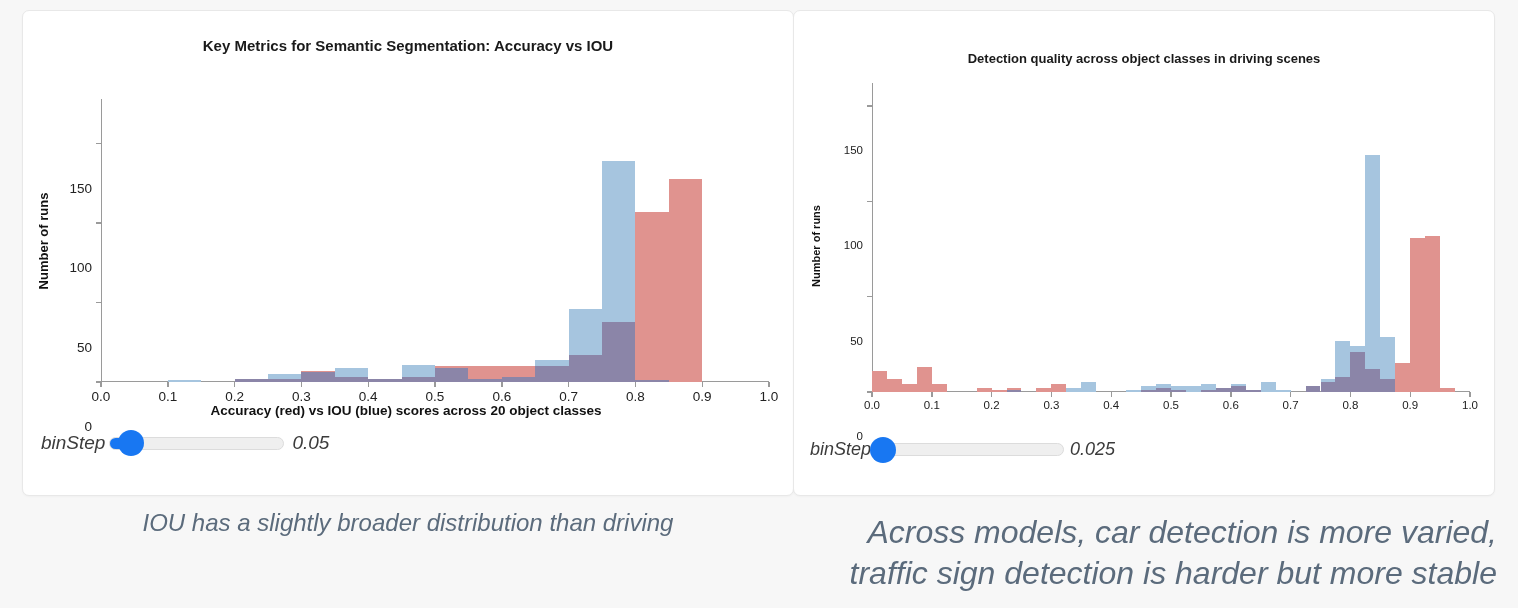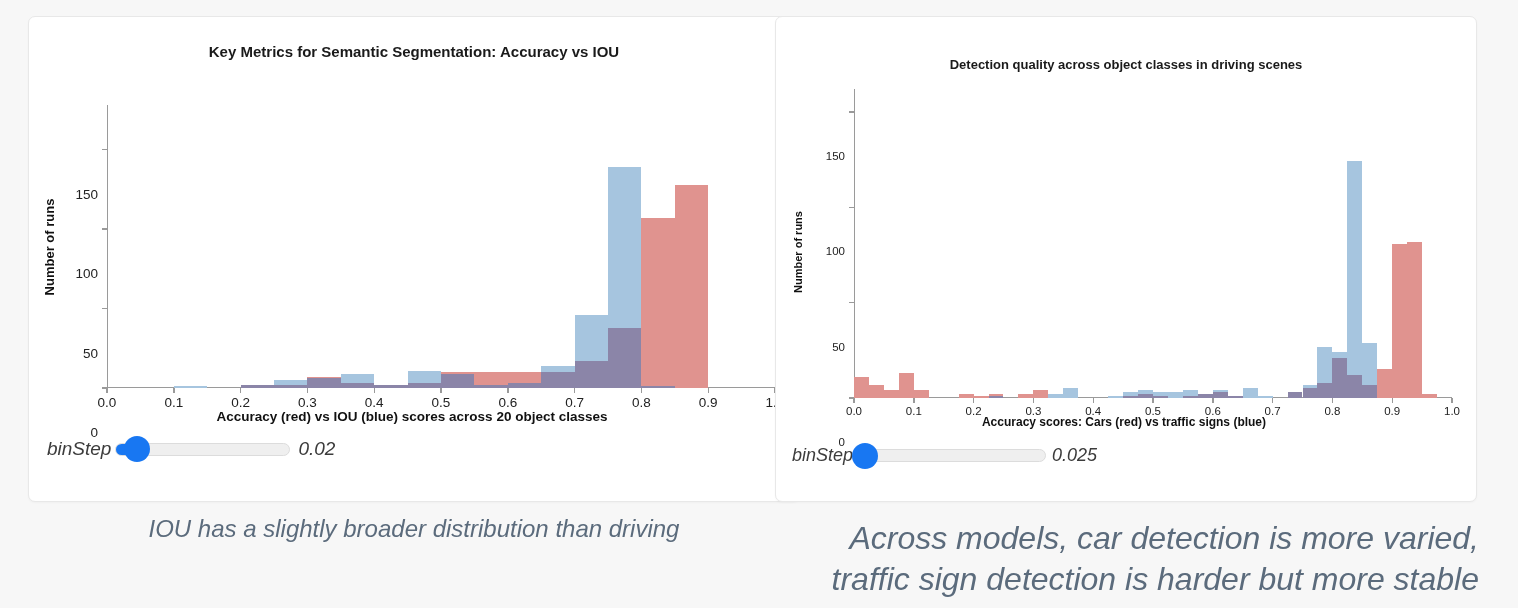--- a/index.html
+++ b/index.html
@@ -4,21 +4,21 @@
 <style>
   html,body{margin:0;padding:0;}
   body{
     width:1518px;height:608px;
     background:#f7f7f7;
     font-family:"Liberation Sans", sans-serif;
     overflow:hidden;
   }
   .board{
     position:relative;width:1279px;height:608px;
-    display:flex;padding:6px;box-sizing:border-box;
+    display:flex;gap:24px;padding:0;box-sizing:border-box;
   }
   .cell{position:relative;width:747px;height:608px;}
   .cell.left{margin-left:12px;}
   .cell.right{margin-left:10px;}
 
   .panel{
     position:relative;
     background:#ffffff;
     border:1px solid #e8e8e8;
     border-radius:7px;
@@ -179,21 +179,21 @@
           </div>
         <div class="xlabel" style="top: 392px; font-size: 13.5px;">Accuracy (red) vs IOU (blue) scores across 20 object classes</div>
       </div>
 
       <div class="sliderrow" id="slider-left" style="top: 421px; left: 18px;">
         <span class="slabel" style="font-size: 19px;">binStep</span>
         <div class="track" style="width: 175px; margin-left: 4px;">
           <div class="fill" style="width: 20.125px;"></div>
           <div class="thumb" style="left: 20.125px;"></div>
         </div>
-        <span class="svalue" style="font-size: 19px; margin-left: 8px;">0.02</span>
+        <span class="svalue" style="font-size: 19px; margin-left: 8px;">0.05</span>
       </div>
     </div>
     <div class="caption" id="cap-left" style="left: 8px; width: 776px; top: 508px; font-size: 24px;">IOU has a slightly broader distribution than driving</div>
   </div>
 
   <div class="cell right">
     <div class="panel right">
       <div class="chart">
         <div class="ctitle" style="top: 40px; font-size: 13px;">Detection quality across object classes in driving scenes</div>
         <div class="ylabel" style="left: 22px; top: 235px; font-size: 11px; transform: translate(-50%, -50%) rotate(-90deg);">Number of runs</div>
@@ -301,21 +301,20 @@
             <div class="bar" style="left: 478.4px; width: 14.95px; height: 40.0556px; background: rgb(139, 133, 168);"></div>
             <div class="bar" style="left: 493.35px; width: 14.95px; height: 236.519px; background: rgb(166, 197, 223);"></div>
             <div class="bar" style="left: 493.35px; width: 14.95px; height: 22.8889px; background: rgb(139, 133, 168);"></div>
             <div class="bar" style="left: 508.3px; width: 14.95px; height: 55.3148px; background: rgb(166, 197, 223);"></div>
             <div class="bar" style="left: 508.3px; width: 14.95px; height: 13.3519px; background: rgb(139, 133, 168);"></div>
             <div class="bar" style="left: 523.25px; width: 14.95px; height: 28.6111px; background: rgb(224, 147, 143);"></div>
             <div class="bar" style="left: 538.2px; width: 14.95px; height: 154.5px; background: rgb(224, 147, 143);"></div>
             <div class="bar" style="left: 553.15px; width: 14.95px; height: 156.407px; background: rgb(224, 147, 143);"></div>
             <div class="bar" style="left: 568.1px; width: 14.95px; height: 3.81481px; background: rgb(224, 147, 143);"></div>
           </div>
-        <div class="xlabel" style="top: 398px; font-size: 12px;">Accuracy scores: Cars (red) vs traffic signs (blue)</div>
       </div>
 
       <div class="sliderrow" id="slider-right" style="top: 428px; left: 16px;">
         <span class="slabel" style="font-size: 18px;">binStep</span>
         <div class="track" style="width: 190px; margin-left: 3px;">
           <div class="fill" style="width: 7.6px;"></div>
           <div class="thumb" style="left: 7.6px;"></div>
         </div>
         <span class="svalue" style="font-size: 18px; margin-left: 6px;">0.025</span>
       </div>

